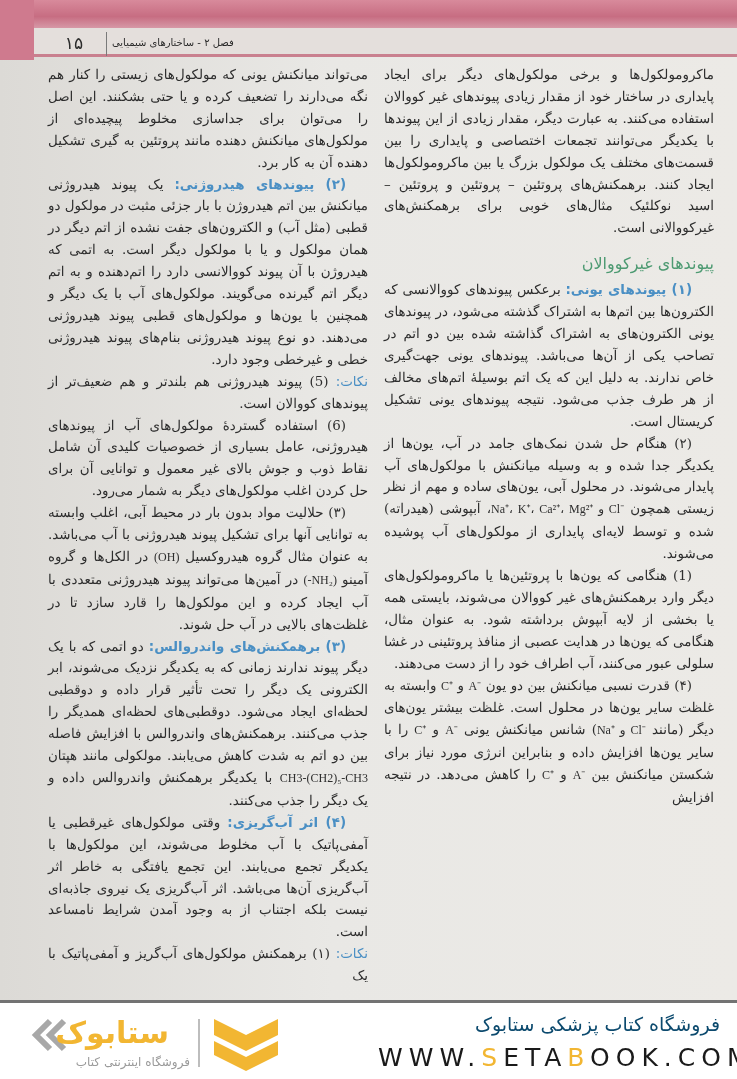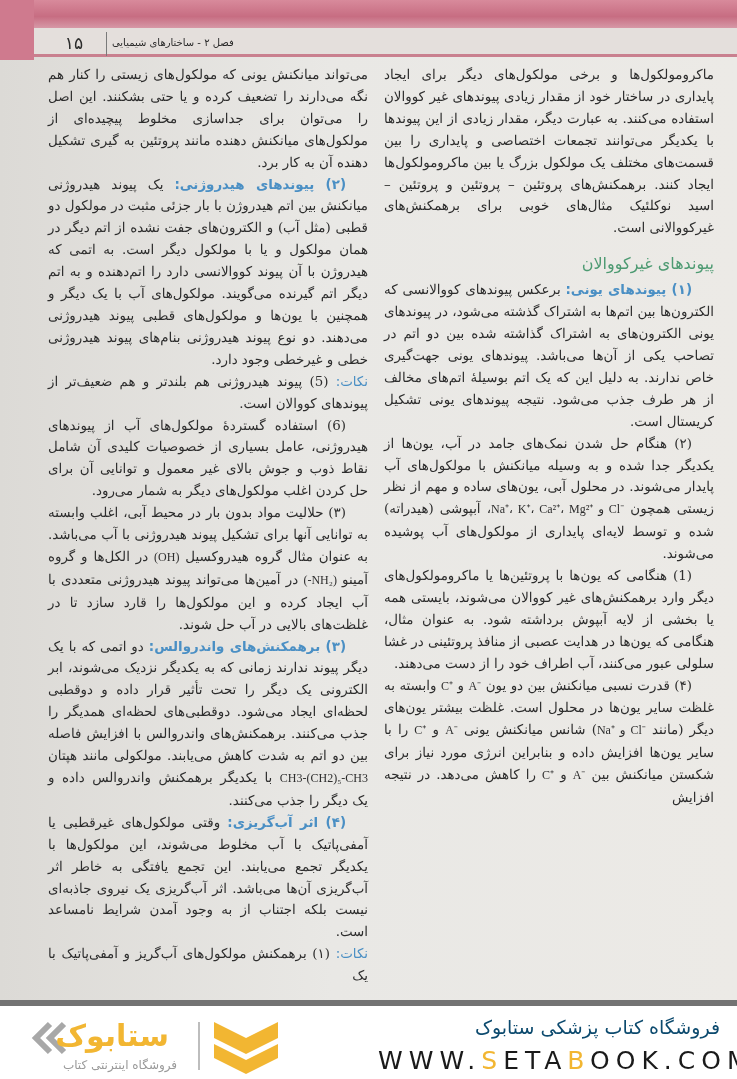--- a/index.html
+++ b/index.html
@@ -48,32 +48,32 @@
   .heading-green {
     color: #4d9a72; font-family: "DejaVu Sans", sans-serif; font-weight: normal;
     font-size: 16px; line-height: 26px; margin-top: 12px; margin-bottom: 2px;
   }
   .term-blue { color: #4a8fc4; font-family: "DejaVu Sans", sans-serif; font-weight: bold; }
   .note-blue { color: #4a8fc4; font-family: "DejaVu Sans", sans-serif; margin-top: 28px; }
   .latin { direction: ltr; unicode-bidi: embed; font-family: "Liberation Serif", serif; font-size: 12px; }
 
   .footer {
     position: absolute; left: 0; top: 1000px; width: 737px; height: 79px; background: #ffffff;
-    border-top: 6px solid #737373;
+    border-top: 3px solid #737373;
   }
   .logo-box { position: absolute; left: 30px; top: 8px; width: 260px; height: 64px; }
   .chevrons-icon { position: absolute; left: 0; top: 6px; width: 40px; height: 36px; }
   .logo-wordmark {
     position: absolute; left: 44px; top: 2px; width: 95px; height: 40px;
     font-family: "DejaVu Sans", sans-serif; font-weight: bold; font-size: 30px; line-height: 40px;
     color: #f2b632; direction: rtl; text-align: center;
   }
   .logo-tagline {
     position: absolute; left: 20px; top: 44px; width: 140px; height: 18px;
-    font-size: 12px; color: #9a9a9a; direction: rtl; text-align: center;
+    font-size: 12px; color: #9a9a9a; direction: rtl; text-align: right;
   }
   .logo-sep { position: absolute; left: 168px; top: 8px; width: 2px; height: 48px; background: #bdbdbd; }
   .shield-icon { position: absolute; left: 180px; top: 4px; width: 72px; height: 56px; }
 
   .store-name {
     position: absolute; left: 380px; top: 6px; width: 340px; height: 30px;
     direction: rtl; text-align: right; font-family: "DejaVu Sans", sans-serif;
     font-size: 19px; line-height: 30px; color: #0c4a6e;
   }
   .store-url {

